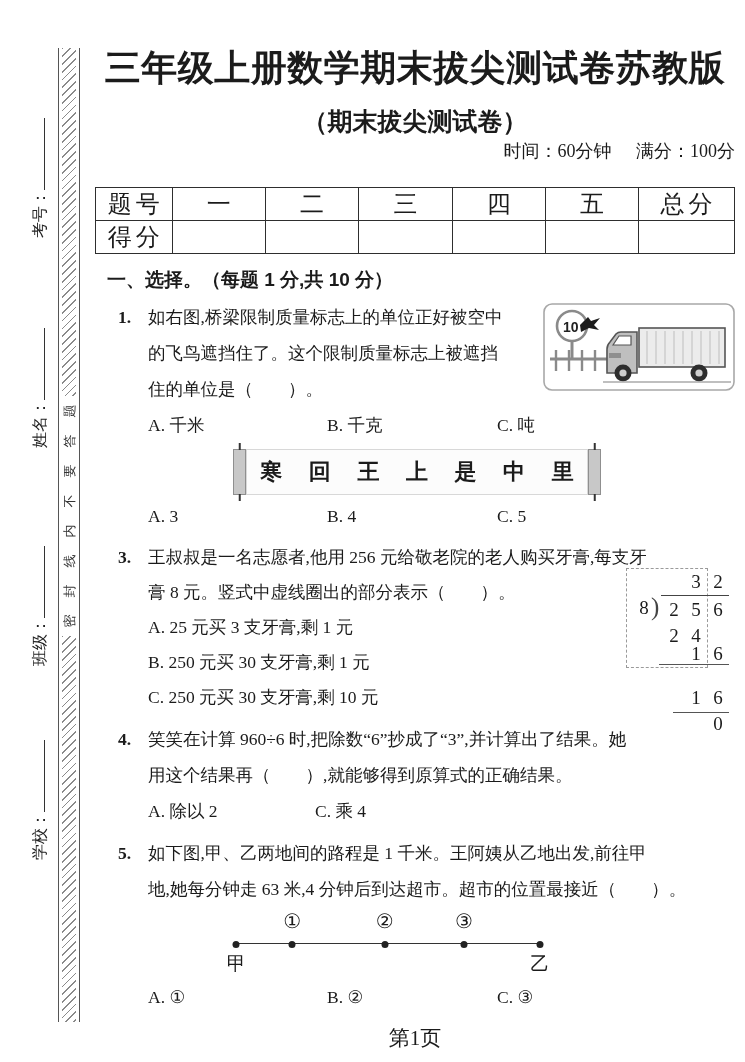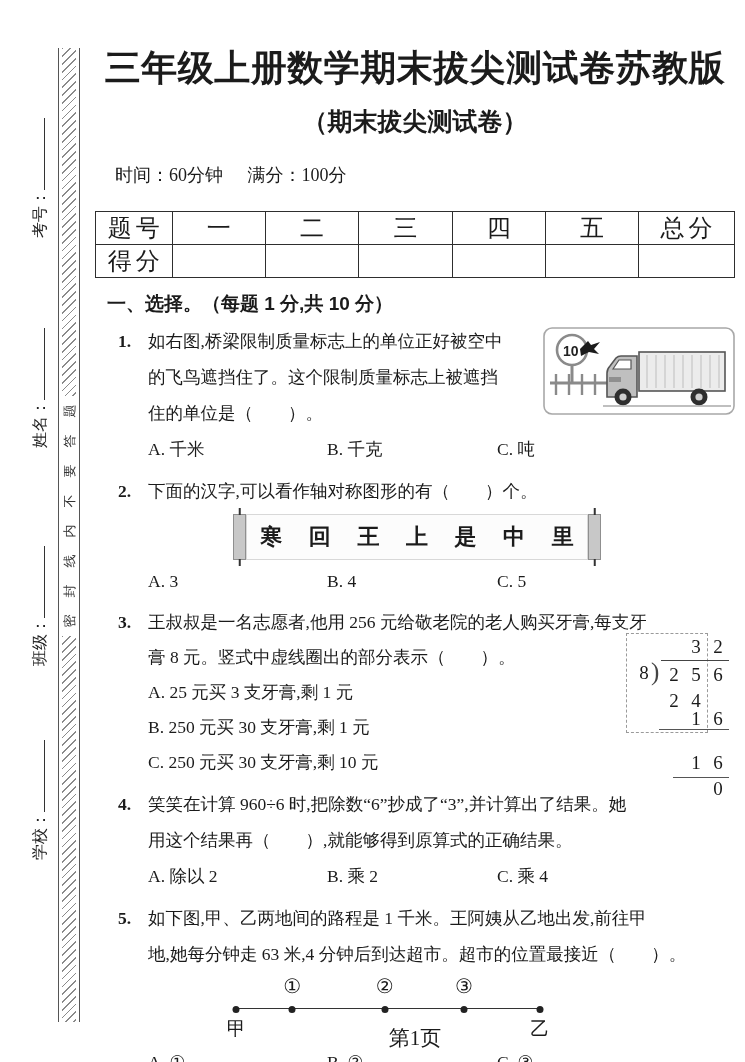--- a/index.html
+++ b/index.html
@@ -70,21 +70,22 @@
     white-space:nowrap;
   }
   .paper-subtitle {
     margin-top:12px;
     text-align:center;
     font-family:"Liberation Sans","DejaVu Sans",sans-serif;
     font-weight:bold;
     font-size:25px;
   }
   .exam-meta {
-    margin-top:25px;
+    margin-top:1px;
+    text-align:right;
     font-size:18px;
   }
   .exam-meta span { margin-left:20px; }
 
   
   table.score {
     width:100%;
     border-collapse:collapse;
     margin-top:24px;
     font-size:24px;
@@ -354,23 +355,20 @@
         <circle cx="80" cy="70" r="8.5" fill="#2e2e2e"></circle>
         <circle cx="80" cy="70" r="3.6" fill="#cfcfcf"></circle>
         <circle cx="156" cy="70" r="8.5" fill="#2e2e2e"></circle>
         <circle cx="156" cy="70" r="3.6" fill="#cfcfcf"></circle>
         <line x1="60" y1="79" x2="188" y2="79" stroke="#aaaaaa" stroke-width="1.4"></line>
       </g>
     </svg>
   </div>
 
   <div class="q">
-    <div class="q-line first">
-      <span class="q-num">2.</span><span>下面的汉字,可以看作轴对称图形的有（　　）个。</span>
-    </div>
     <div class="banner">
       <div class="roller"></div>
       <div class="banner-body">
         <span>寒</span>
         <span>回</span>
         <span>王</span>
         <span>上</span>
         <span>是</span>
         <span>中</span>
         <span>里</span>
@@ -421,21 +419,20 @@
     </div>
   </div>
 
   <div class="q">
     <div class="q-line first">
       <span class="q-num">4.</span><span>笑笑在计算 960÷6 时,把除数“6”抄成了“3”,并计算出了结果。她</span>
     </div>
     <div class="q-line">用这个结果再（　　）,就能够得到原算式的正确结果。</div>
     <div class="opts">
       <span class="o1">A. 除以 2</span>
-      <span class="o2">B. 乘 2</span>
       <span class="o3">C. 乘 4</span>
     </div>
   </div>
 
   <div class="q">
     <div class="q-line first">
       <span class="q-num">5.</span><span>如下图,甲、乙两地间的路程是 1 千米。王阿姨从乙地出发,前往甲</span>
     </div>
     <div class="q-line">地,她每分钟走 63 米,4 分钟后到达超市。超市的位置最接近（　　）。</div>
 

